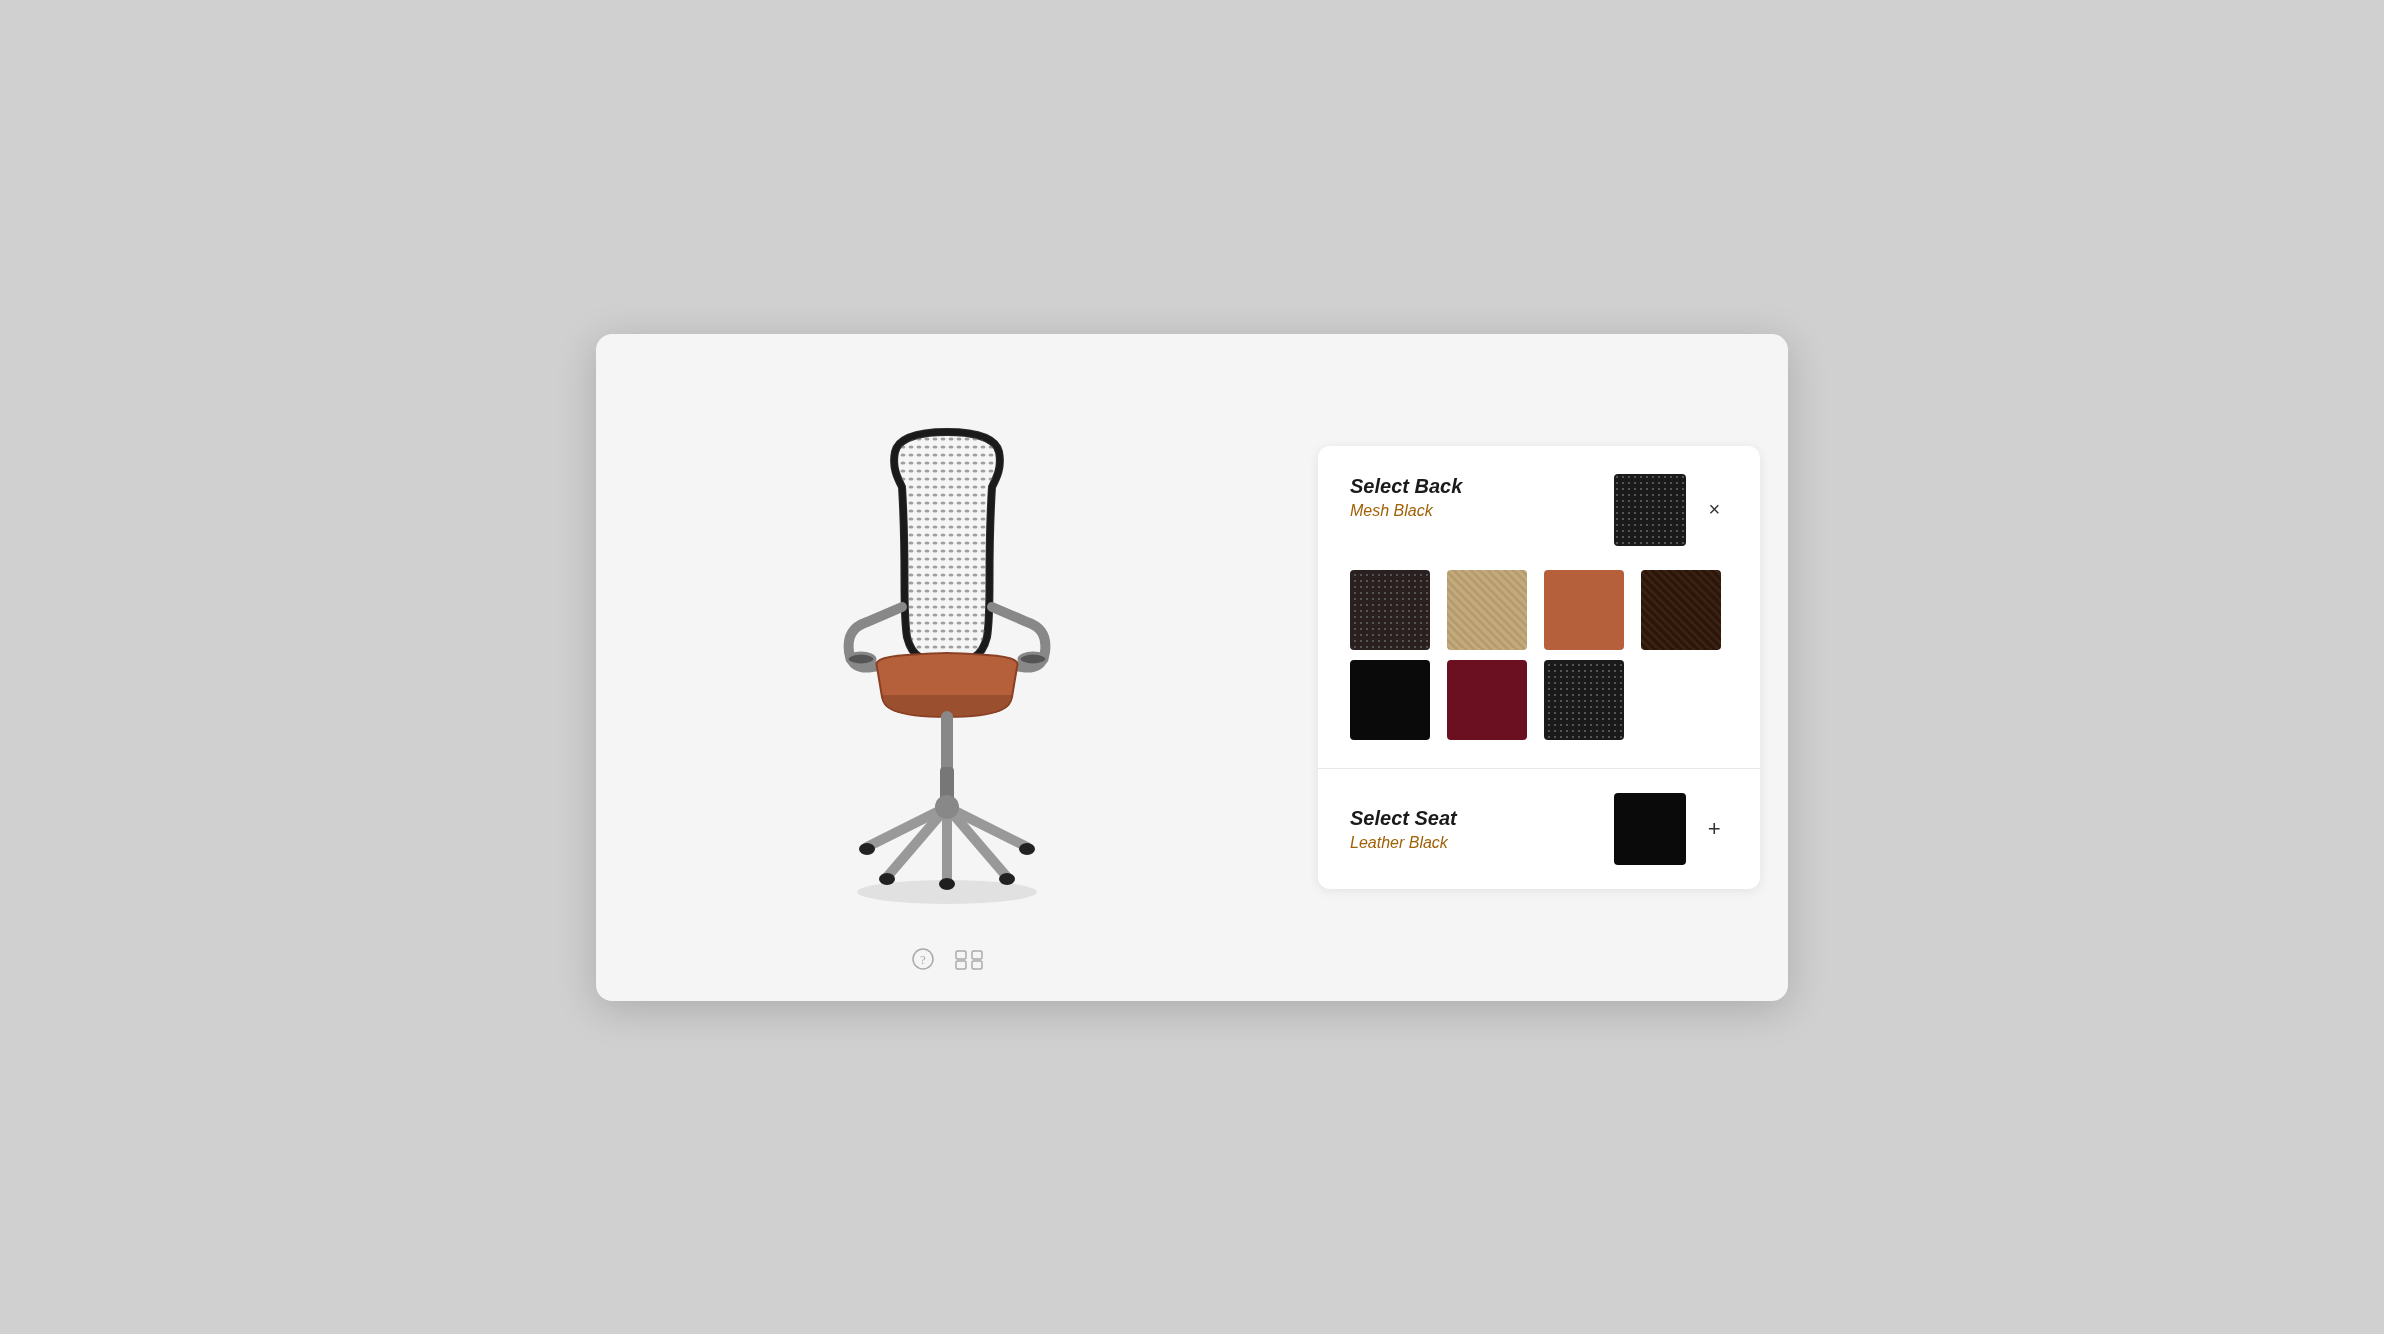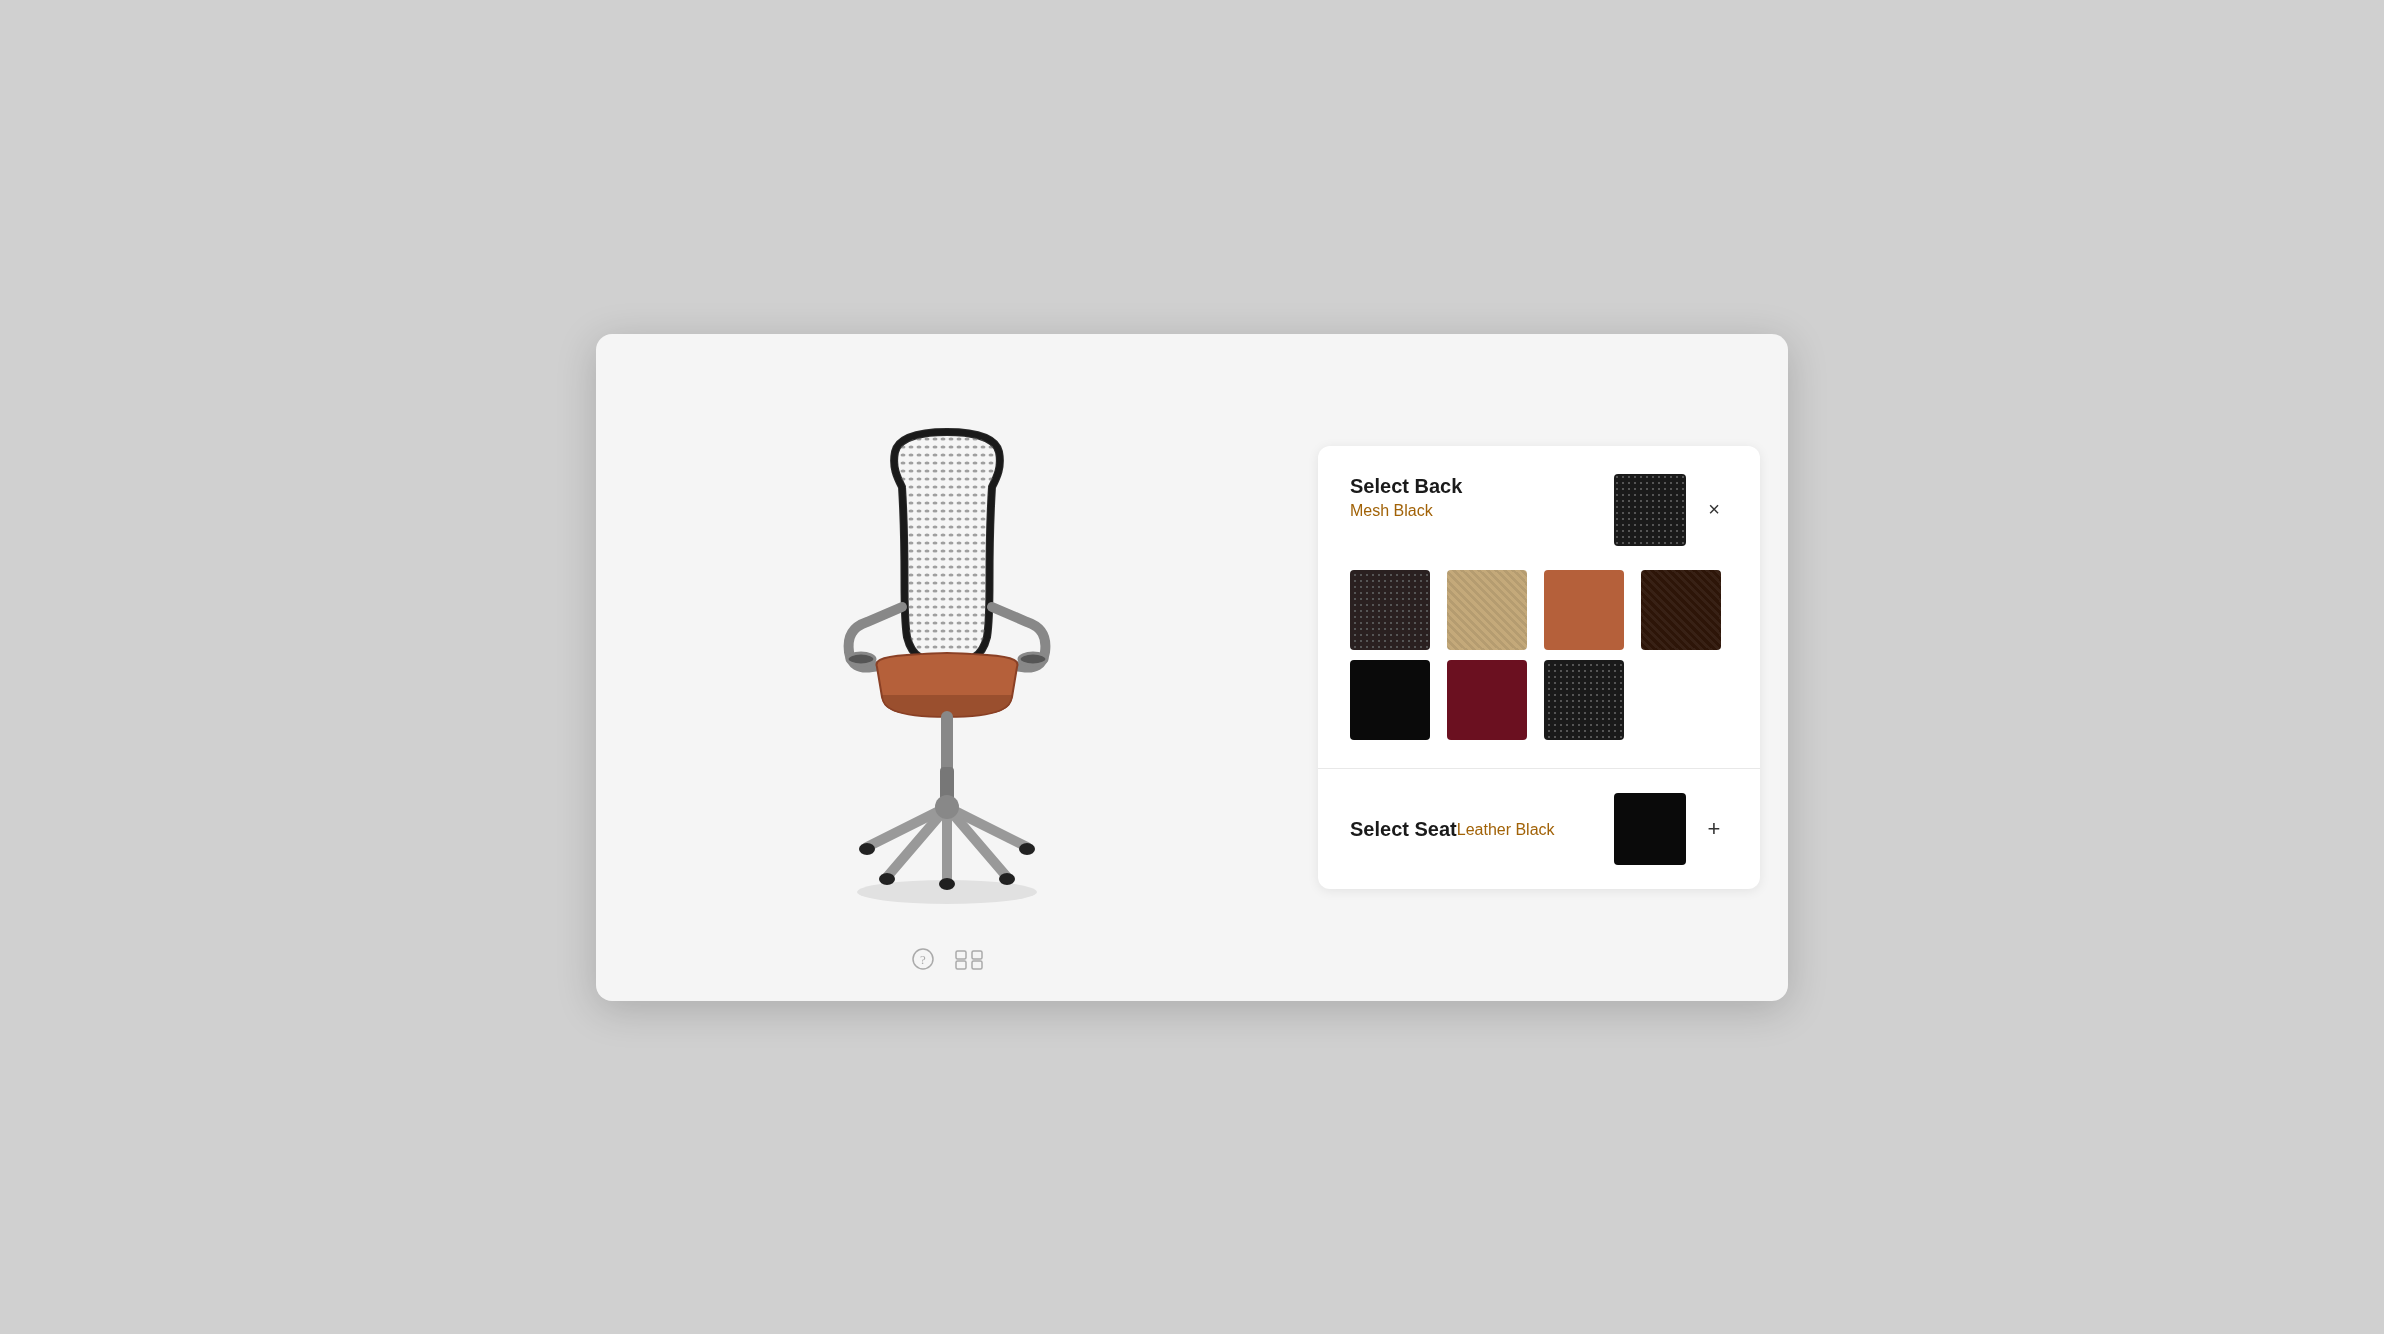--- a/index.html
+++ b/index.html
@@ -52,20 +52,21 @@
     }
 
     .panel-area {
       width: 490px;
       height: 100%;
       display: flex;
       flex-direction: column;
       align-items: center;
       justify-content: center;
       padding: 20px 28px 20px 20px;
+      font-style: italic;
     }
 
     .config-card {
       background: #ffffff;
       border-radius: 12px;
       width: 100%;
       overflow: hidden;
       box-shadow: 0 2px 12px rgba(0,0,0,0.08);
     }
 
@@ -144,21 +145,21 @@
     }
 
     .seat-header {
       display: flex;
       align-items: center;
       justify-content: space-between;
     }
 
     .seat-title-group {
       display: flex;
-      flex-direction: row;
+      flex-direction: column;
     }
 
     .seat-preview-expand {
       display: flex;
       align-items: center;
       gap: 14px;
     }
 
     .expand-btn {
       width: 28px;

